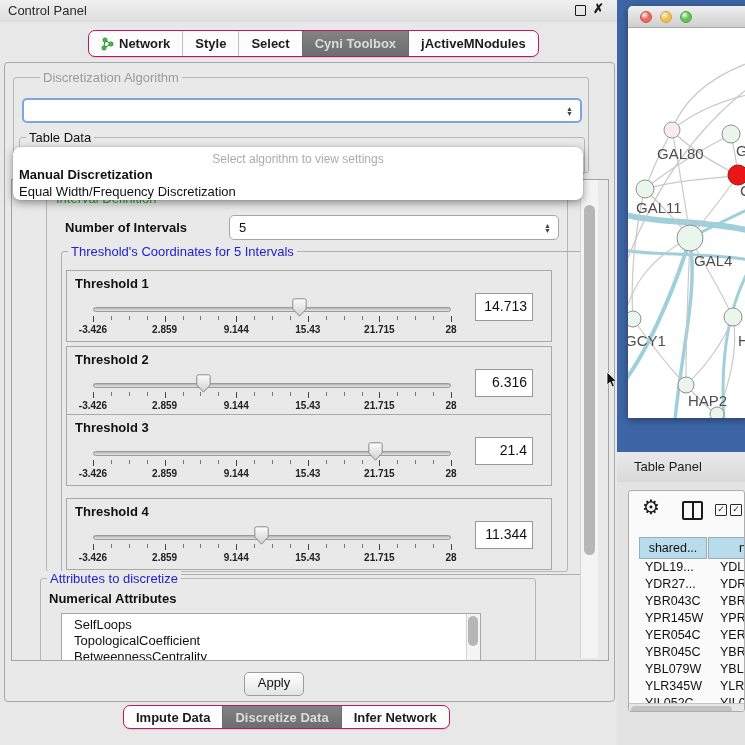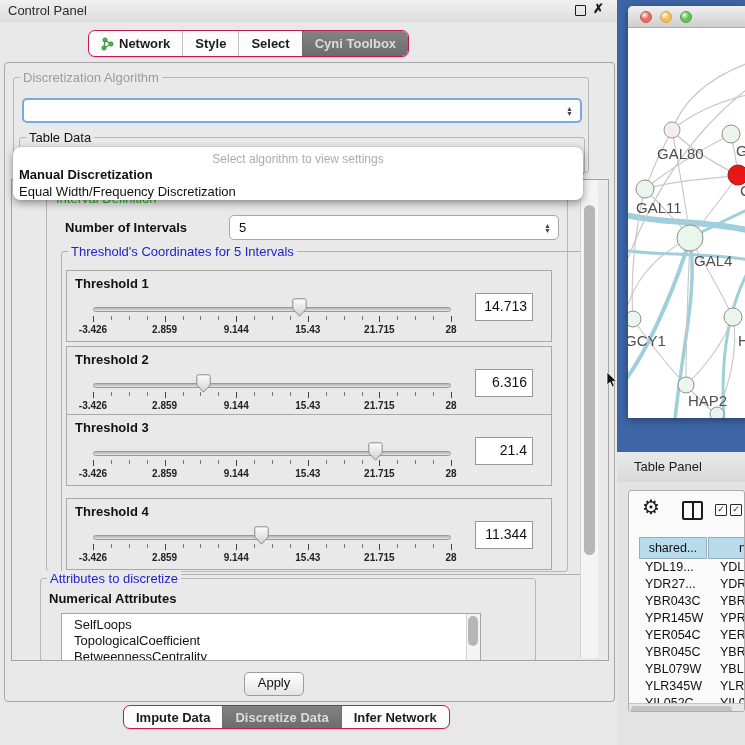--- a/index.html
+++ b/index.html
@@ -21,21 +21,21 @@
   .seg{display:flex;align-items:center;justify-content:center;gap:5px;padding:0 12px;
        font-size:13px;font-weight:600;color:#1c1c1c;white-space:nowrap;}
   .seg + .seg{border-left:1px solid #BFBFBF;}
   .seg.sel{background:linear-gradient(#838383,#6D6D6D);color:#DCDCDC;border-left:1px solid #6D6D6D;}
   .seg.sel + .seg{border-left:1px solid #6D6D6D;}
   
   .outer-box{position:absolute;left:4px;top:62px;width:609px;height:638px;background:#E9E9E9;
              border:1px solid #A8A8A8;border-radius:4px;}
   .grp{position:absolute;border:1px solid #B7B7B7;border-radius:3px;}
   .grp-title{position:absolute;top:-8px;left:6px;background:#E9E9E9;padding:0 3px;font-size:13px;color:#111;}
-  .grp-title.dis{color:#9B9B9B;}
+  .grp-title.dis{color:#9B9B9B;margin-left:20px;}
   .grp-title.green{color:var(--title-green);}
   .grp-title.blue{color:var(--title-blue);}
   
   .combo{position:absolute;background:#fff;border:1px solid #A6A6A6;border-radius:5px;
          font-size:13px;color:#111;display:flex;align-items:center;padding-left:9px;box-sizing:border-box;}
   .combo .spin{position:absolute;right:7px;top:50%;transform:translateY(-50%);display:flex;
                flex-direction:column;line-height:5px;font-size:7px;color:#444;}
   .combo.focusring{border:2px solid #7AA7DE;}
   
   .popup{position:absolute;left:8px;top:84px;width:570px;height:53px;background:#fff;border-radius:7px;
@@ -113,20 +113,23 @@
           <span>Network</span>
         </div>
         <div class="seg">
           <span>Style</span>
         </div>
         <div class="seg">
           <span>Select</span>
         </div>
         <div class="seg sel">
           <span>Cyni Toolbox</span>
+        </div>
+        <div class="seg">
+          <span>jActiveMNodules</span>
         </div>
       </div>
 
     <div class="outer-box">
 
       <div class="grp" style="left:8px;top:14px;width:574px;height:94px;">
         <span class="grp-title dis">Discretization Algorithm</span>
         <div class="combo focusring" style="left:8px;top:20px;width:560px;height:25px;">
           <span class="spin">
               <span>▲</span>

